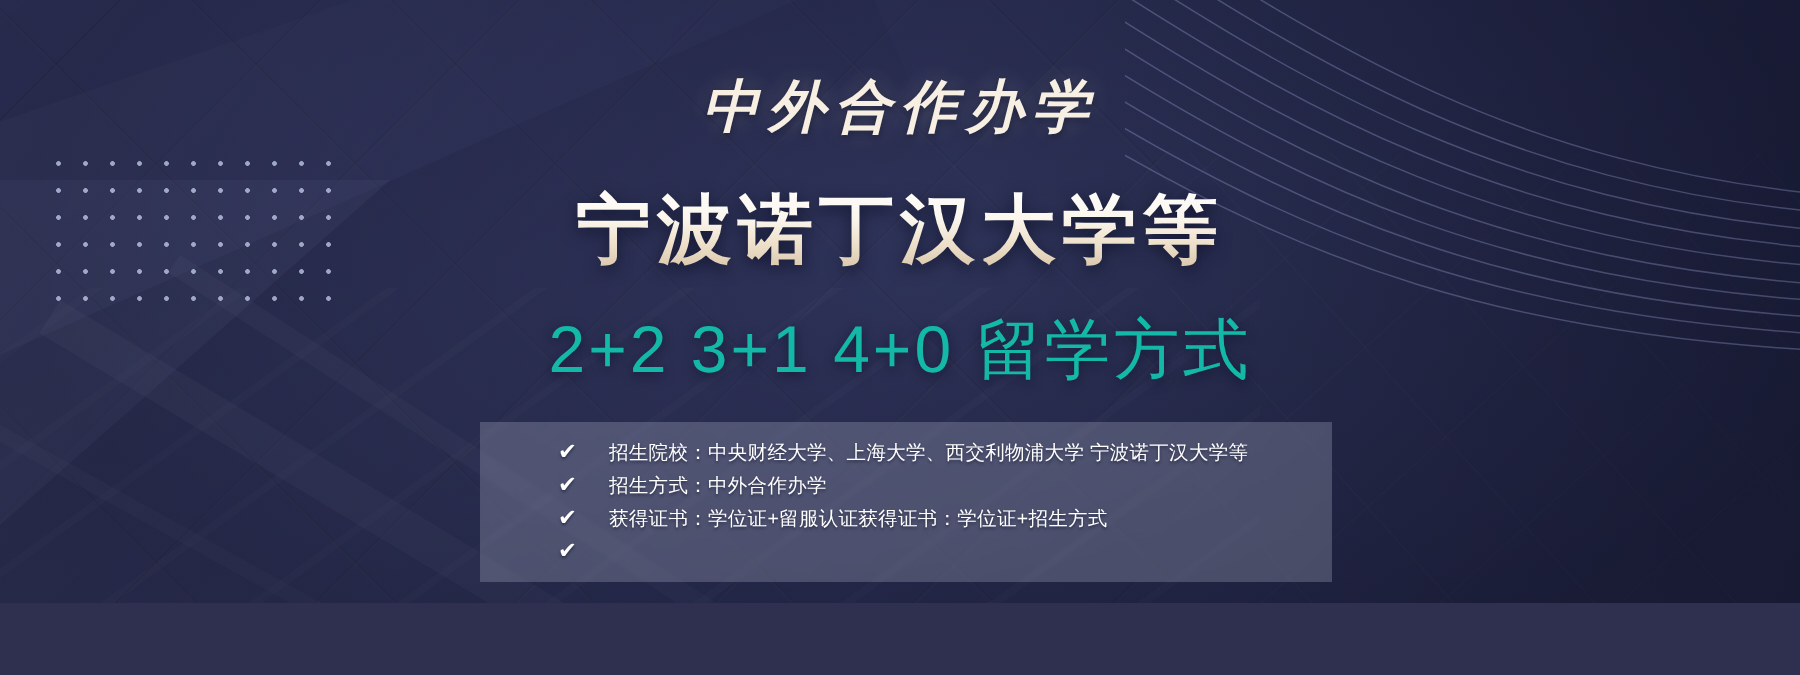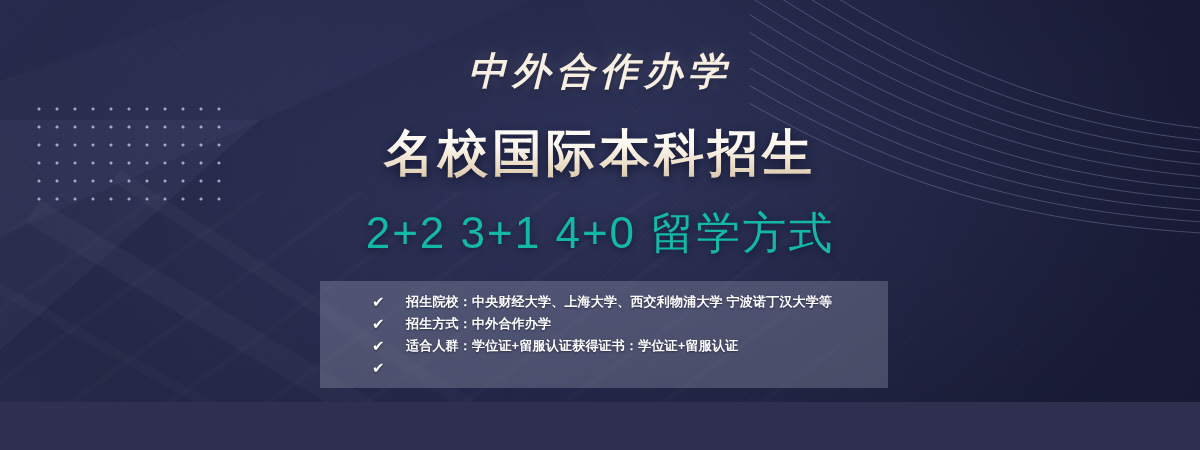--- a/index.html
+++ b/index.html
@@ -149,21 +149,21 @@
     display:flex;align-items:center;height:22px;padding-left:52px;
   }
   .check-icon{
     width:20px;flex:0 0 20px;display:block;
     color:#ffffff;
     font-size:15px;line-height:1;font-weight:700;
     text-shadow:0 1px 2px rgba(15,18,42,.55);
   }
   .feature-text{
     margin-left:14px;
-    font-size:13px;line-height:1;font-weight:700;
+    font-size:13px;line-height:1;font-weight:400;
     color:#ffffff;
     letter-spacing:.2px;
     text-shadow:0 1px 2px rgba(15,18,42,.55);
     white-space:nowrap;
   }
 </style>
 </head>
 <body>
 
 <div class="banner">
@@ -198,40 +198,40 @@
         <path d="M-20,114 C120,198 250,251 470,263"></path>
         <path d="M-20,132 C120,214 250,263 470,274"></path>
       </g>
     </svg>
   </div>
 
   <div class="content">
 
     <div class="script-title">中外合作办学</div>
 
-    <div class="main-title">名校国际本科招生</div>
+    <div class="main-title">宁波诺丁汉大学等</div>
 
     <div class="sub-title">2+2  3+1 4+0  留学方式</div>
 
     <div class="panel">
       <div class="feature-list">
 
         <div class="feature-row">
           <span class="check-icon">✔</span>
           <span class="feature-text">招生院校：中央财经大学、上海大学、西交利物浦大学  宁波诺丁汉大学等</span>
         </div>
 
         <div class="feature-row">
           <span class="check-icon">✔</span>
           <span class="feature-text">招生方式：中外合作办学</span>
         </div>
 
         <div class="feature-row">
           <span class="check-icon">✔</span>
-          <span class="feature-text">适合人群：学位证+留服认证获得证书：学位证+留服认证</span>
+          <span class="feature-text">获得证书：学位证+留服认证获得证书：学位证+招生方式</span>
         </div>
 
         <div class="feature-row">
           <span class="check-icon">✔</span>
         </div>
 
       </div>
     </div>
 
   </div>

